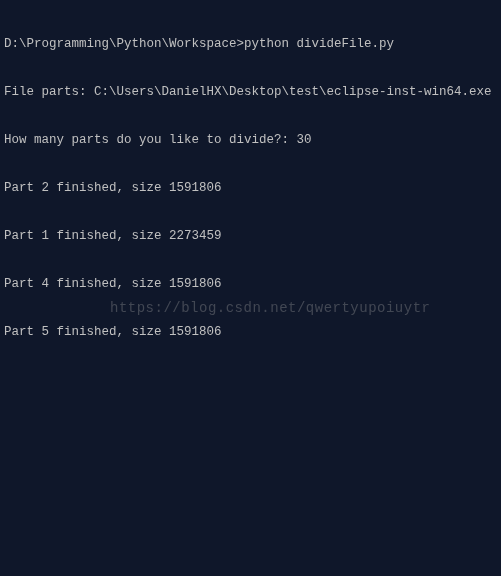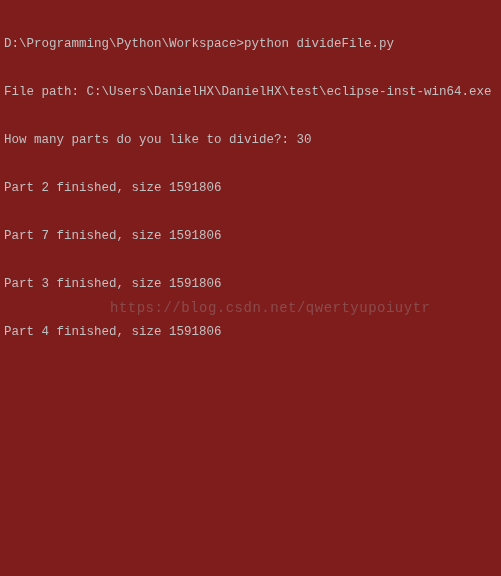--- a/index.html
+++ b/index.html
@@ -4,21 +4,21 @@
 <style>
   html, body {
     margin: 0;
     padding: 0;
     background: #000;
     width: 501px;
     height: 576px;
     overflow: hidden;
   }
   .terminal {
-    background: #7f1d1d;
+    background: #0f172a;
     color: #c0c0c0;
     font-family: "Consolas", "Courier New", monospace;
     font-size: 12.5px;
     line-height: 16px;
     padding: 4px 0 12px 4px;
     white-space: pre;
     position: relative;
     width: 501px;
     height: 576px;
     box-sizing: border-box;
@@ -33,26 +33,26 @@
     font-family: "Consolas", "Courier New", monospace;
     pointer-events: none;
     letter-spacing: 0.5px;
   }
 </style>
 </head>
 <body>
 
 <div class="terminal">
   <div class="line">D:\Programming\Python\Workspace&gt;python divideFile.py</div>
-  <div class="line">File path: C:\Users\DanielHX\DanielHX\test\eclipse-inst-win64.exe</div>
+  <div class="line">File parts: C:\Users\DanielHX\Desktop\test\eclipse-inst-win64.exe</div>
   <div class="line">How many parts do you like to divide?: 30</div>
   <div class="line">Part 2 finished, size 1591806</div>
-  <div class="line">Part 7 finished, size 1591806</div>
-  <div class="line">Part 3 finished, size 1591806</div>
+  <div class="line">Part 1 finished, size 2273459</div>
   <div class="line">Part 4 finished, size 1591806</div>
+  <div class="line">Part 5 finished, size 1591806</div>
   <div class="line"></div>
   
   <div class="line"></div>
   
   
   
   
   
   <div class="line"></div>
   

